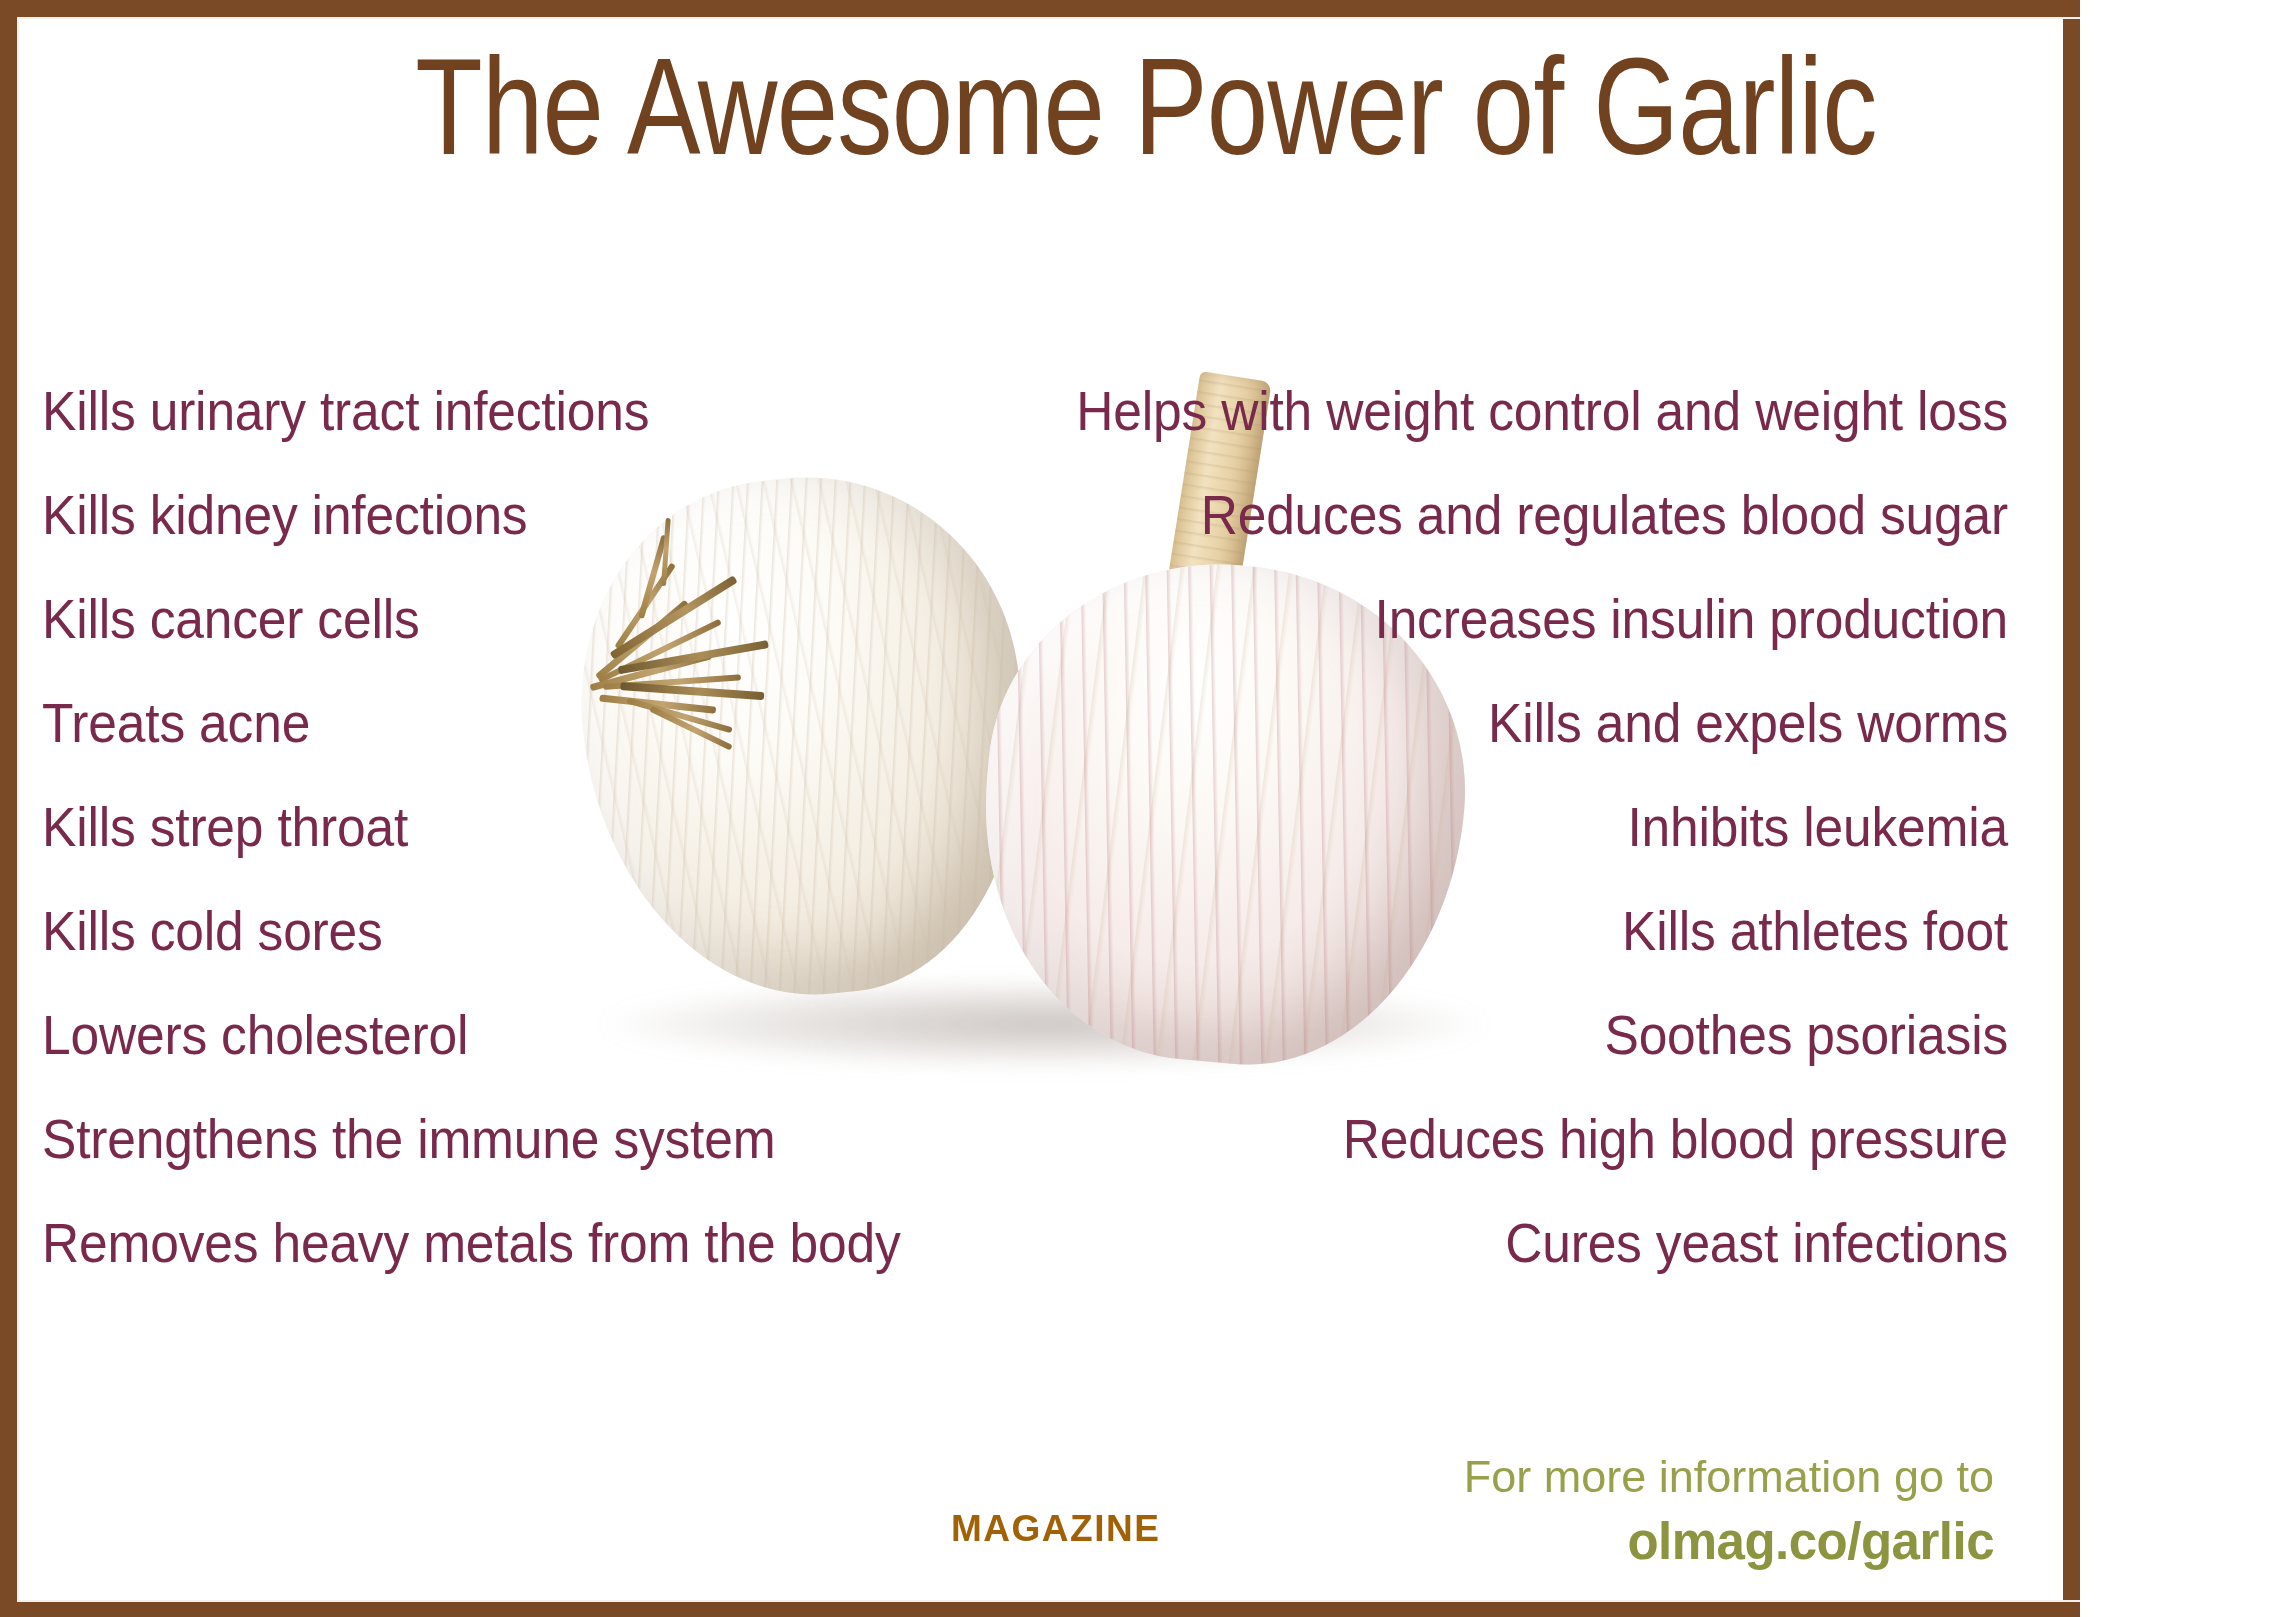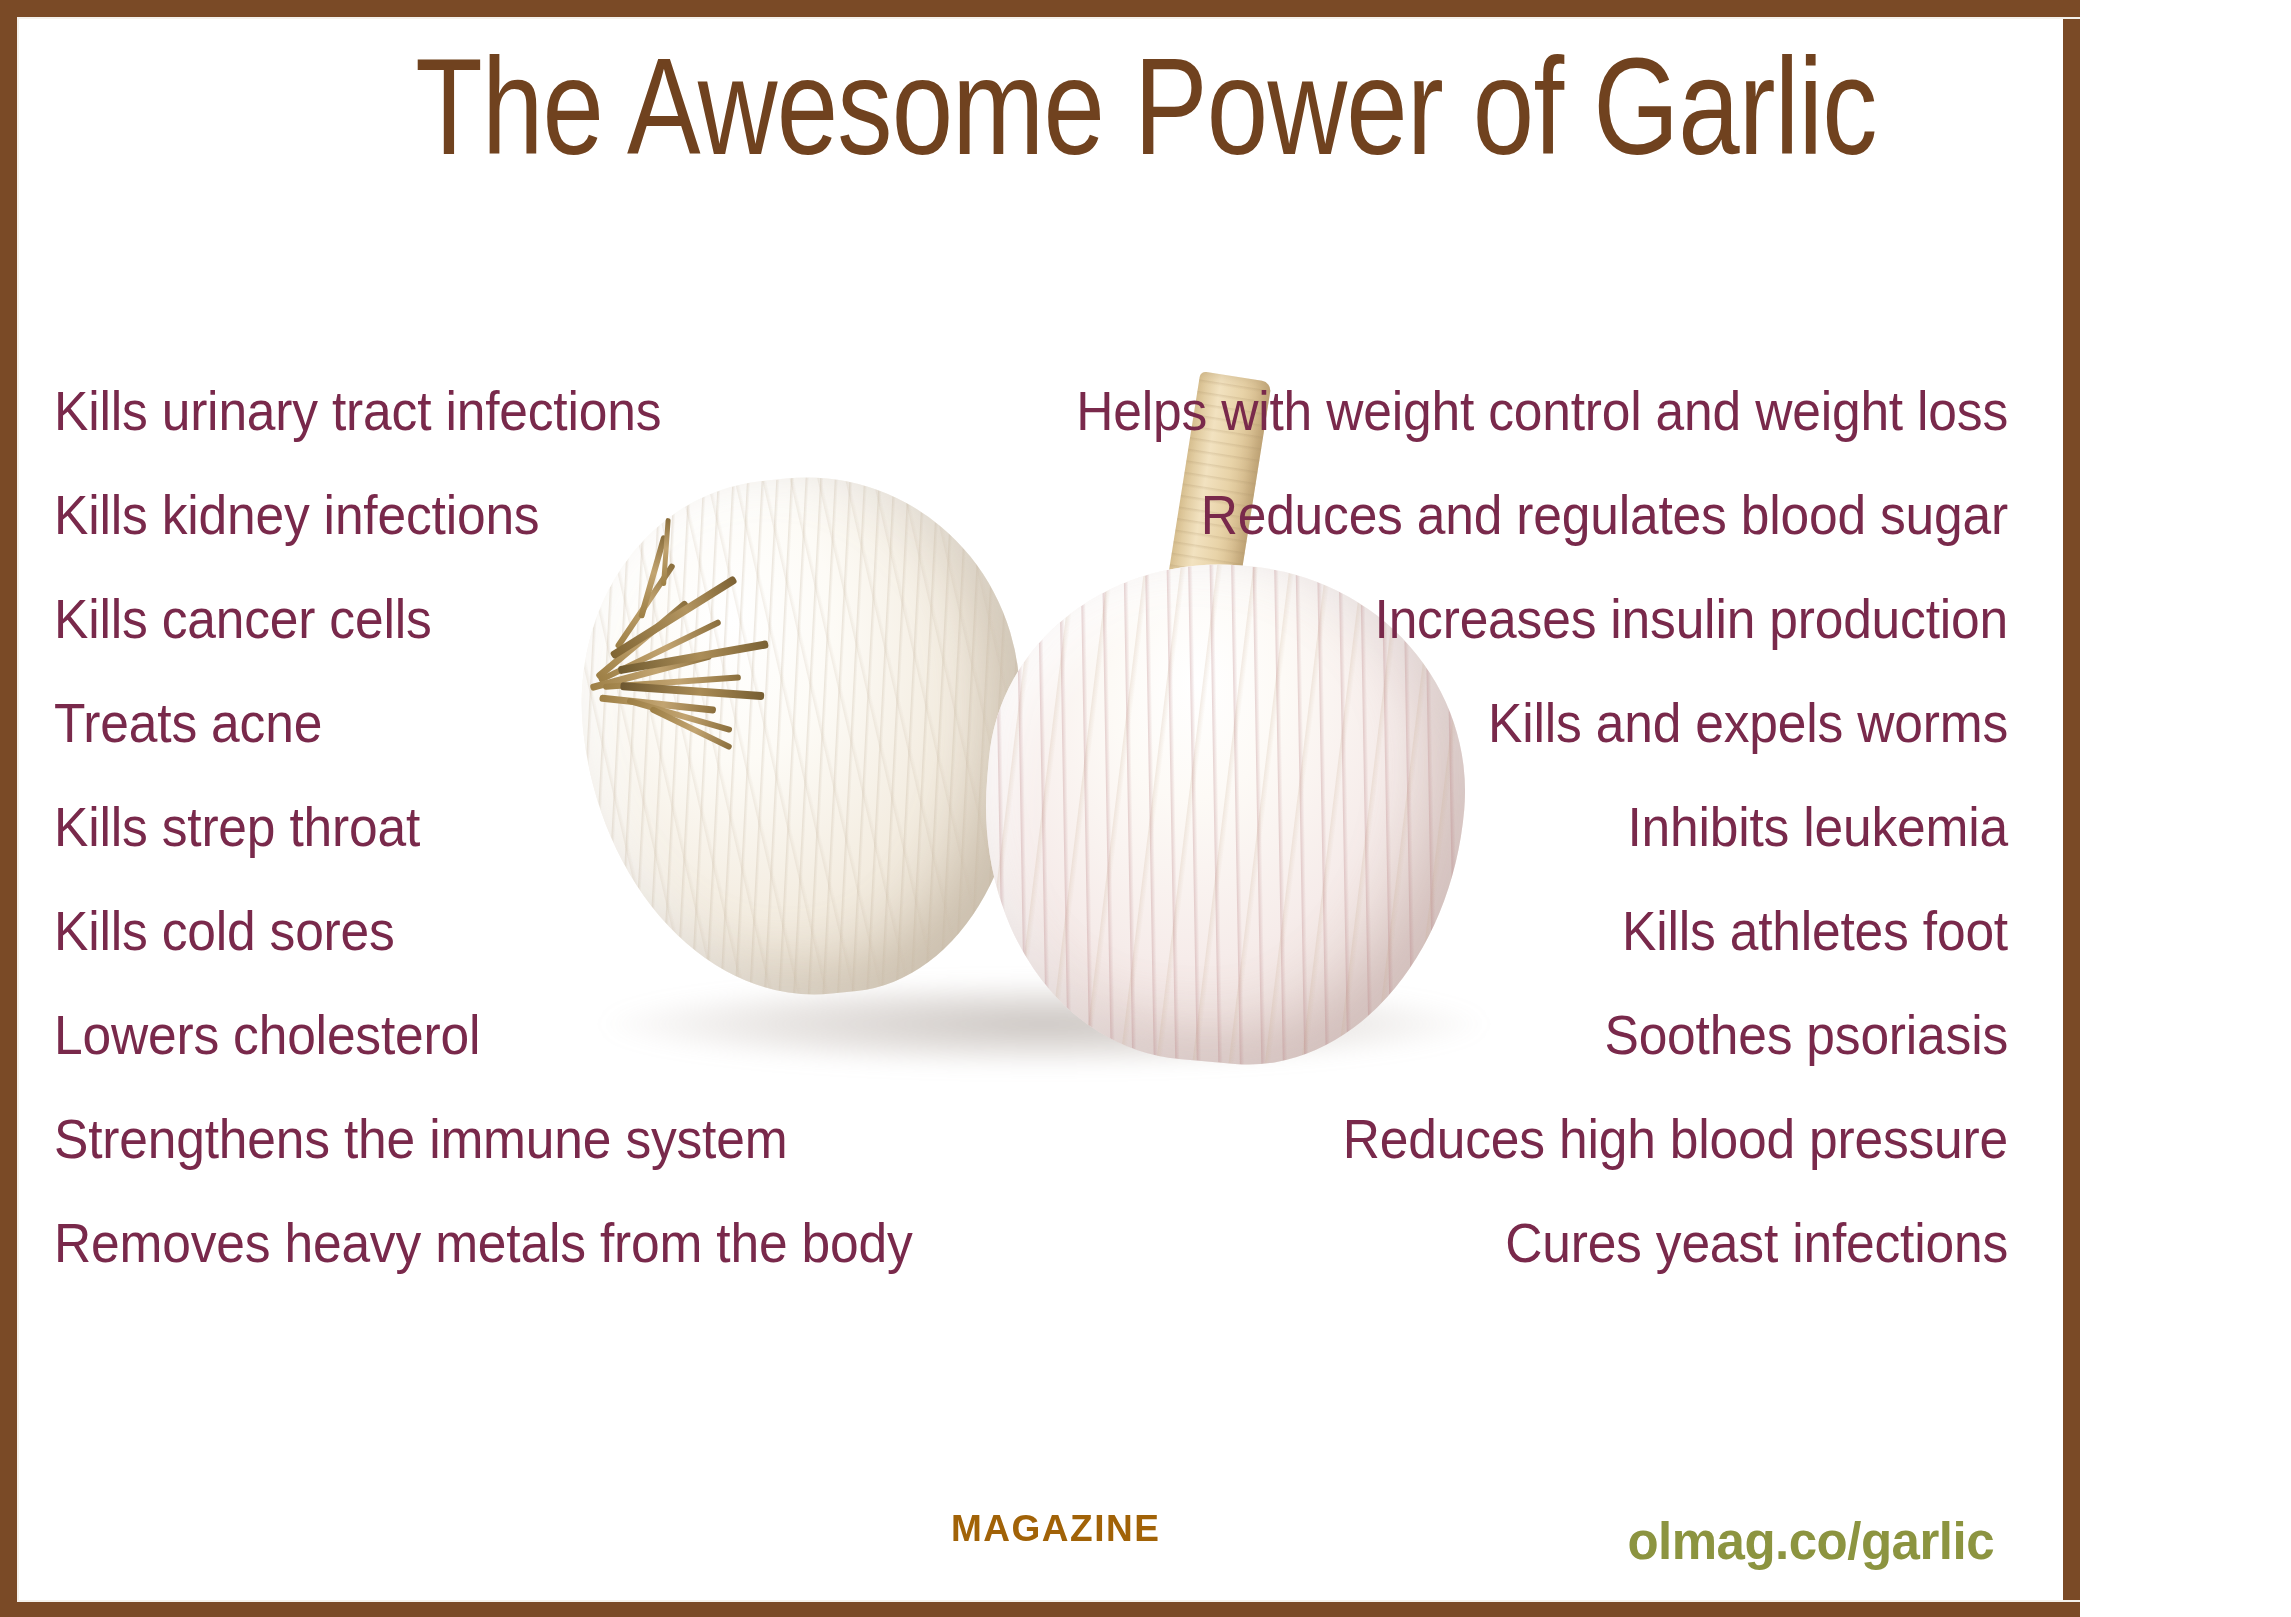--- a/index.html
+++ b/index.html
@@ -49,21 +49,21 @@
     transform: scaleX(0.80);
     transform-origin: 50% 0%;
     white-space: nowrap;
   }
 
   
   .col {
     position: absolute;
     top: 359px;
   }
-  .col-left  { left: 54px;  width: 995px; text-align: left; }
+  .col-left  { left: 42px;  width: 995px; text-align: left; }
   .col-right { right: 72px; width: 1131px; text-align: right; }
 
   .benefit {
     color: #79294B;
     font-family: "Liberation Sans Narrow", "Liberation Sans", sans-serif;
     font-size: 56px;
     line-height: 104px;
     font-weight: 400;
     white-space: nowrap;
     letter-spacing: -0.2px;
@@ -292,16 +292,17 @@
     <div class="benefit">Kills and expels worms</div>
     <div class="benefit">Inhibits leukemia</div>
     <div class="benefit">Kills athletes foot</div>
     <div class="benefit">Soothes psoriasis</div>
     <div class="benefit">Reduces high blood pressure</div>
     <div class="benefit">Cures yeast infections</div>
   </div>
 
   <div class="logo-magazine">MAGAZINE</div>
 
+  <div class="footer-cta">For more information go to</div>
   <div class="footer-url">olmag.co/garlic</div>
 
 </div>
 
 
 </body></html>

